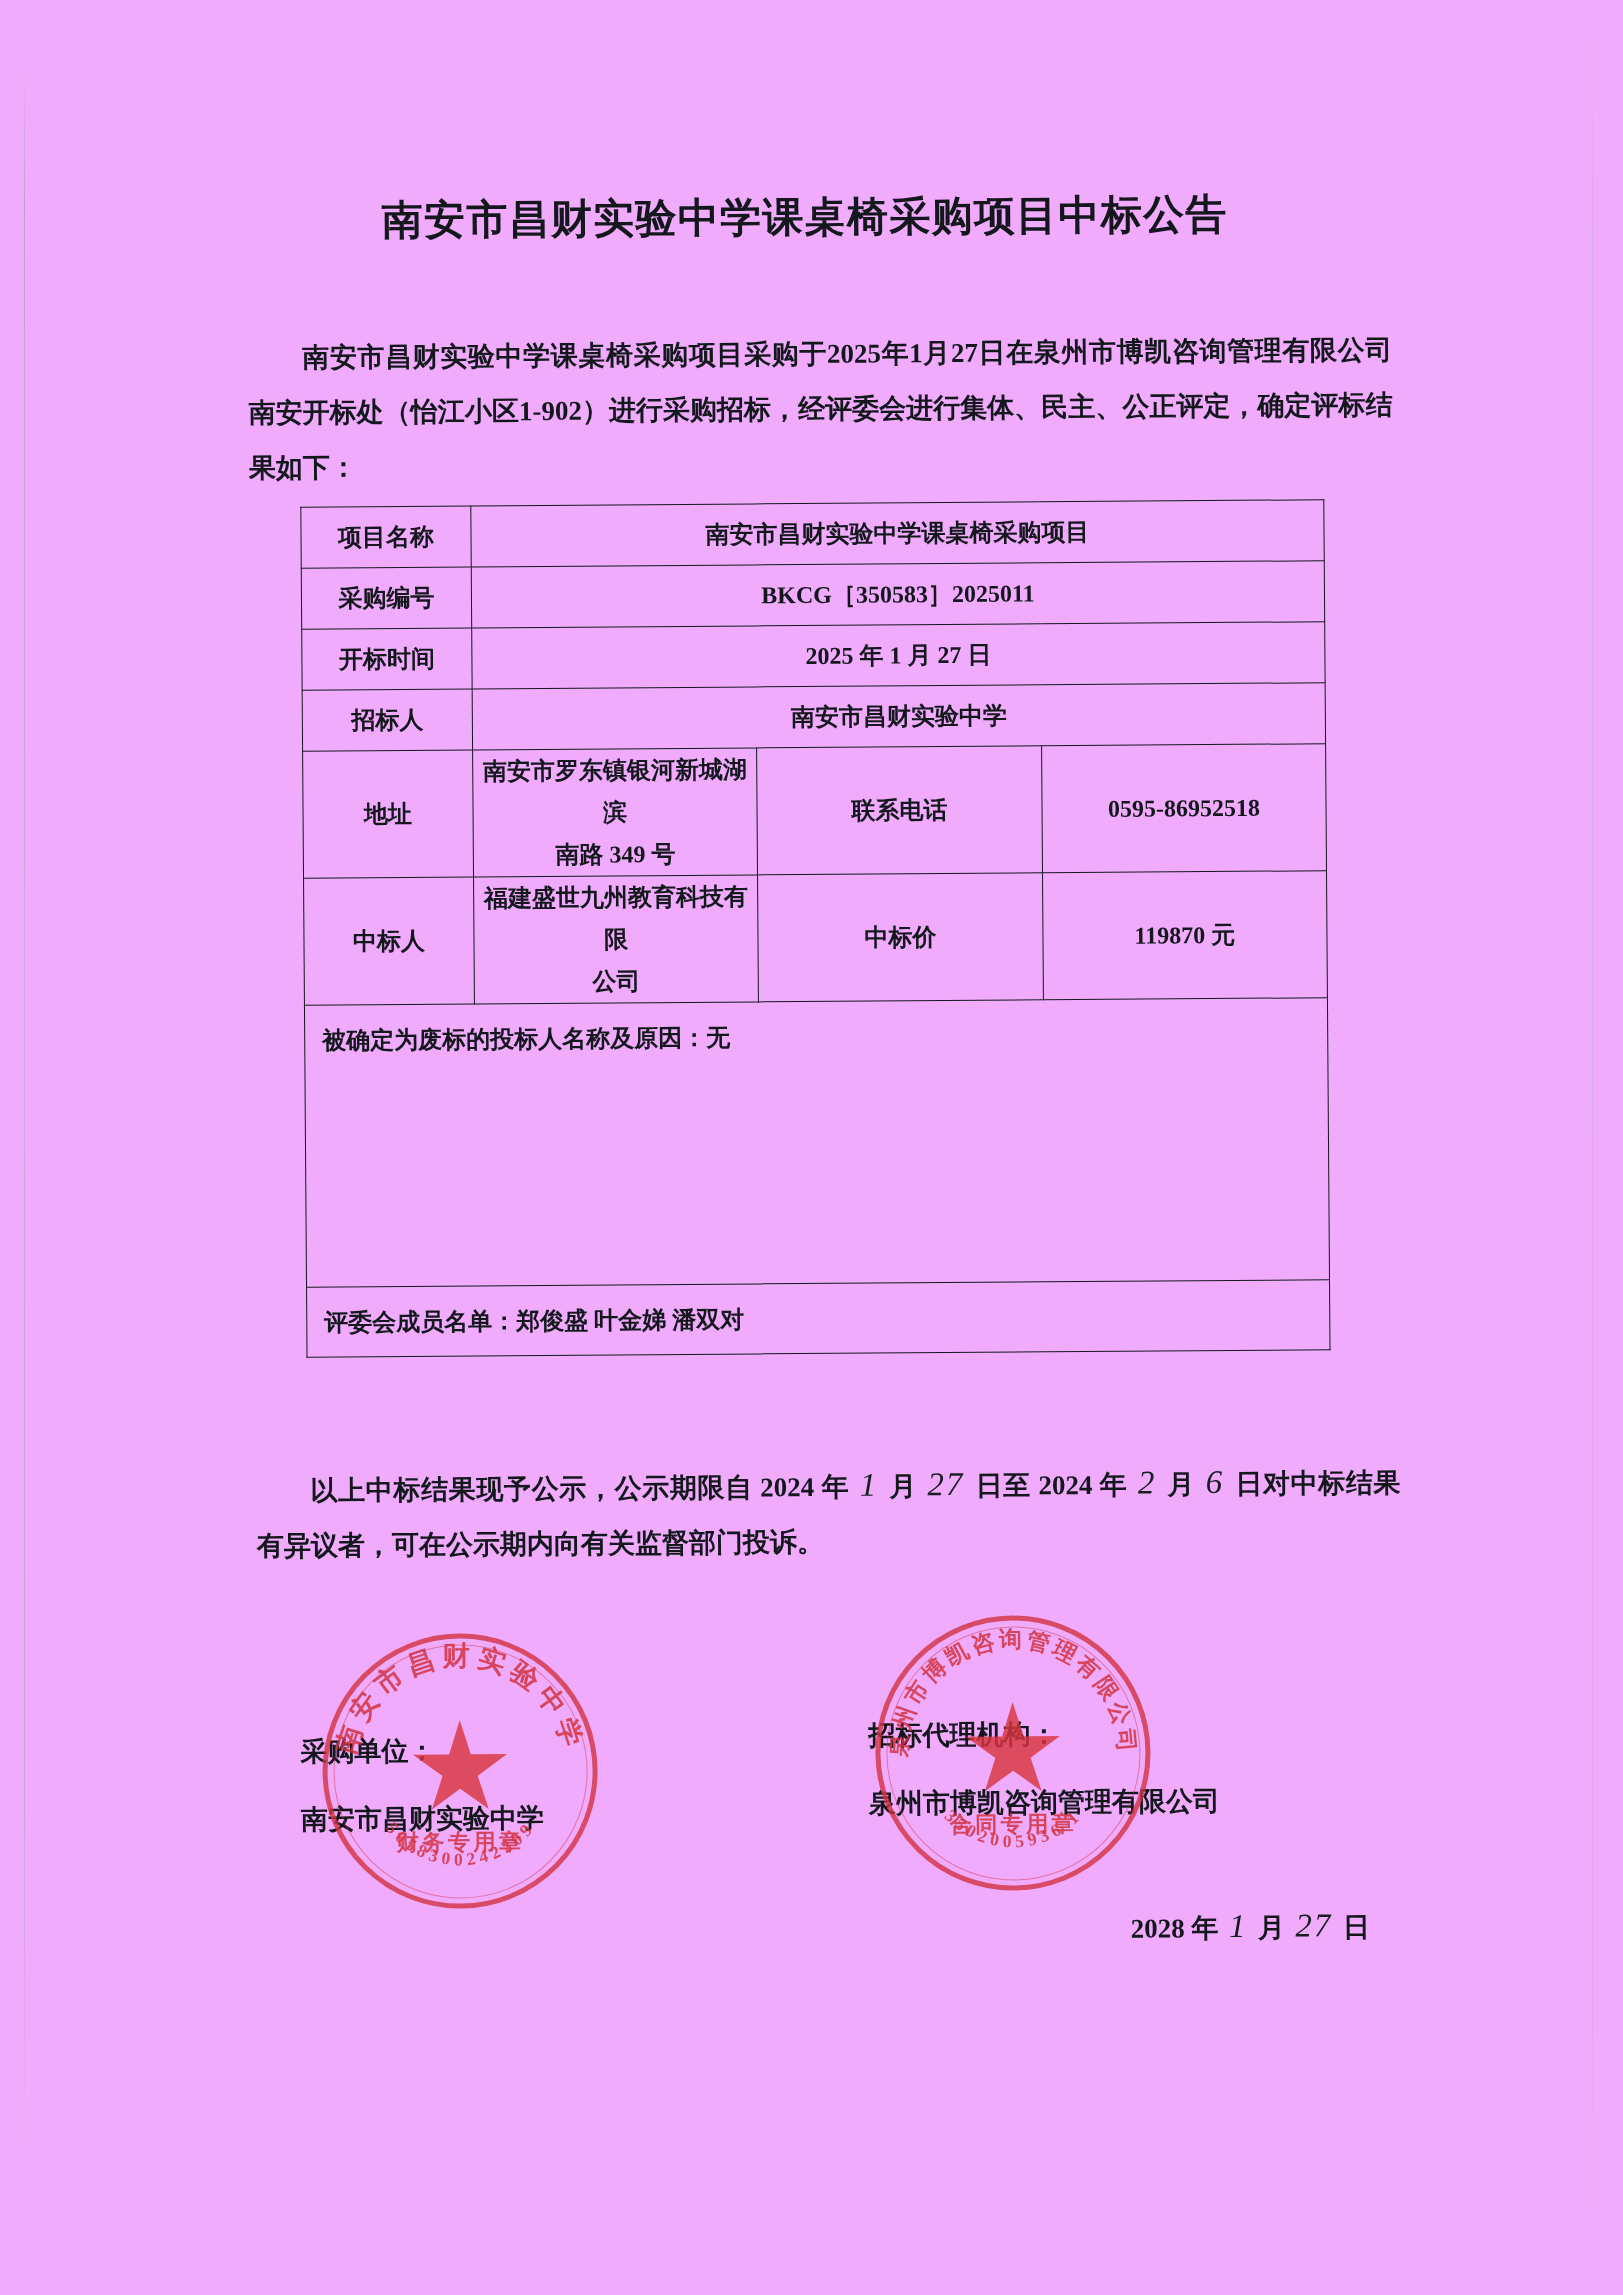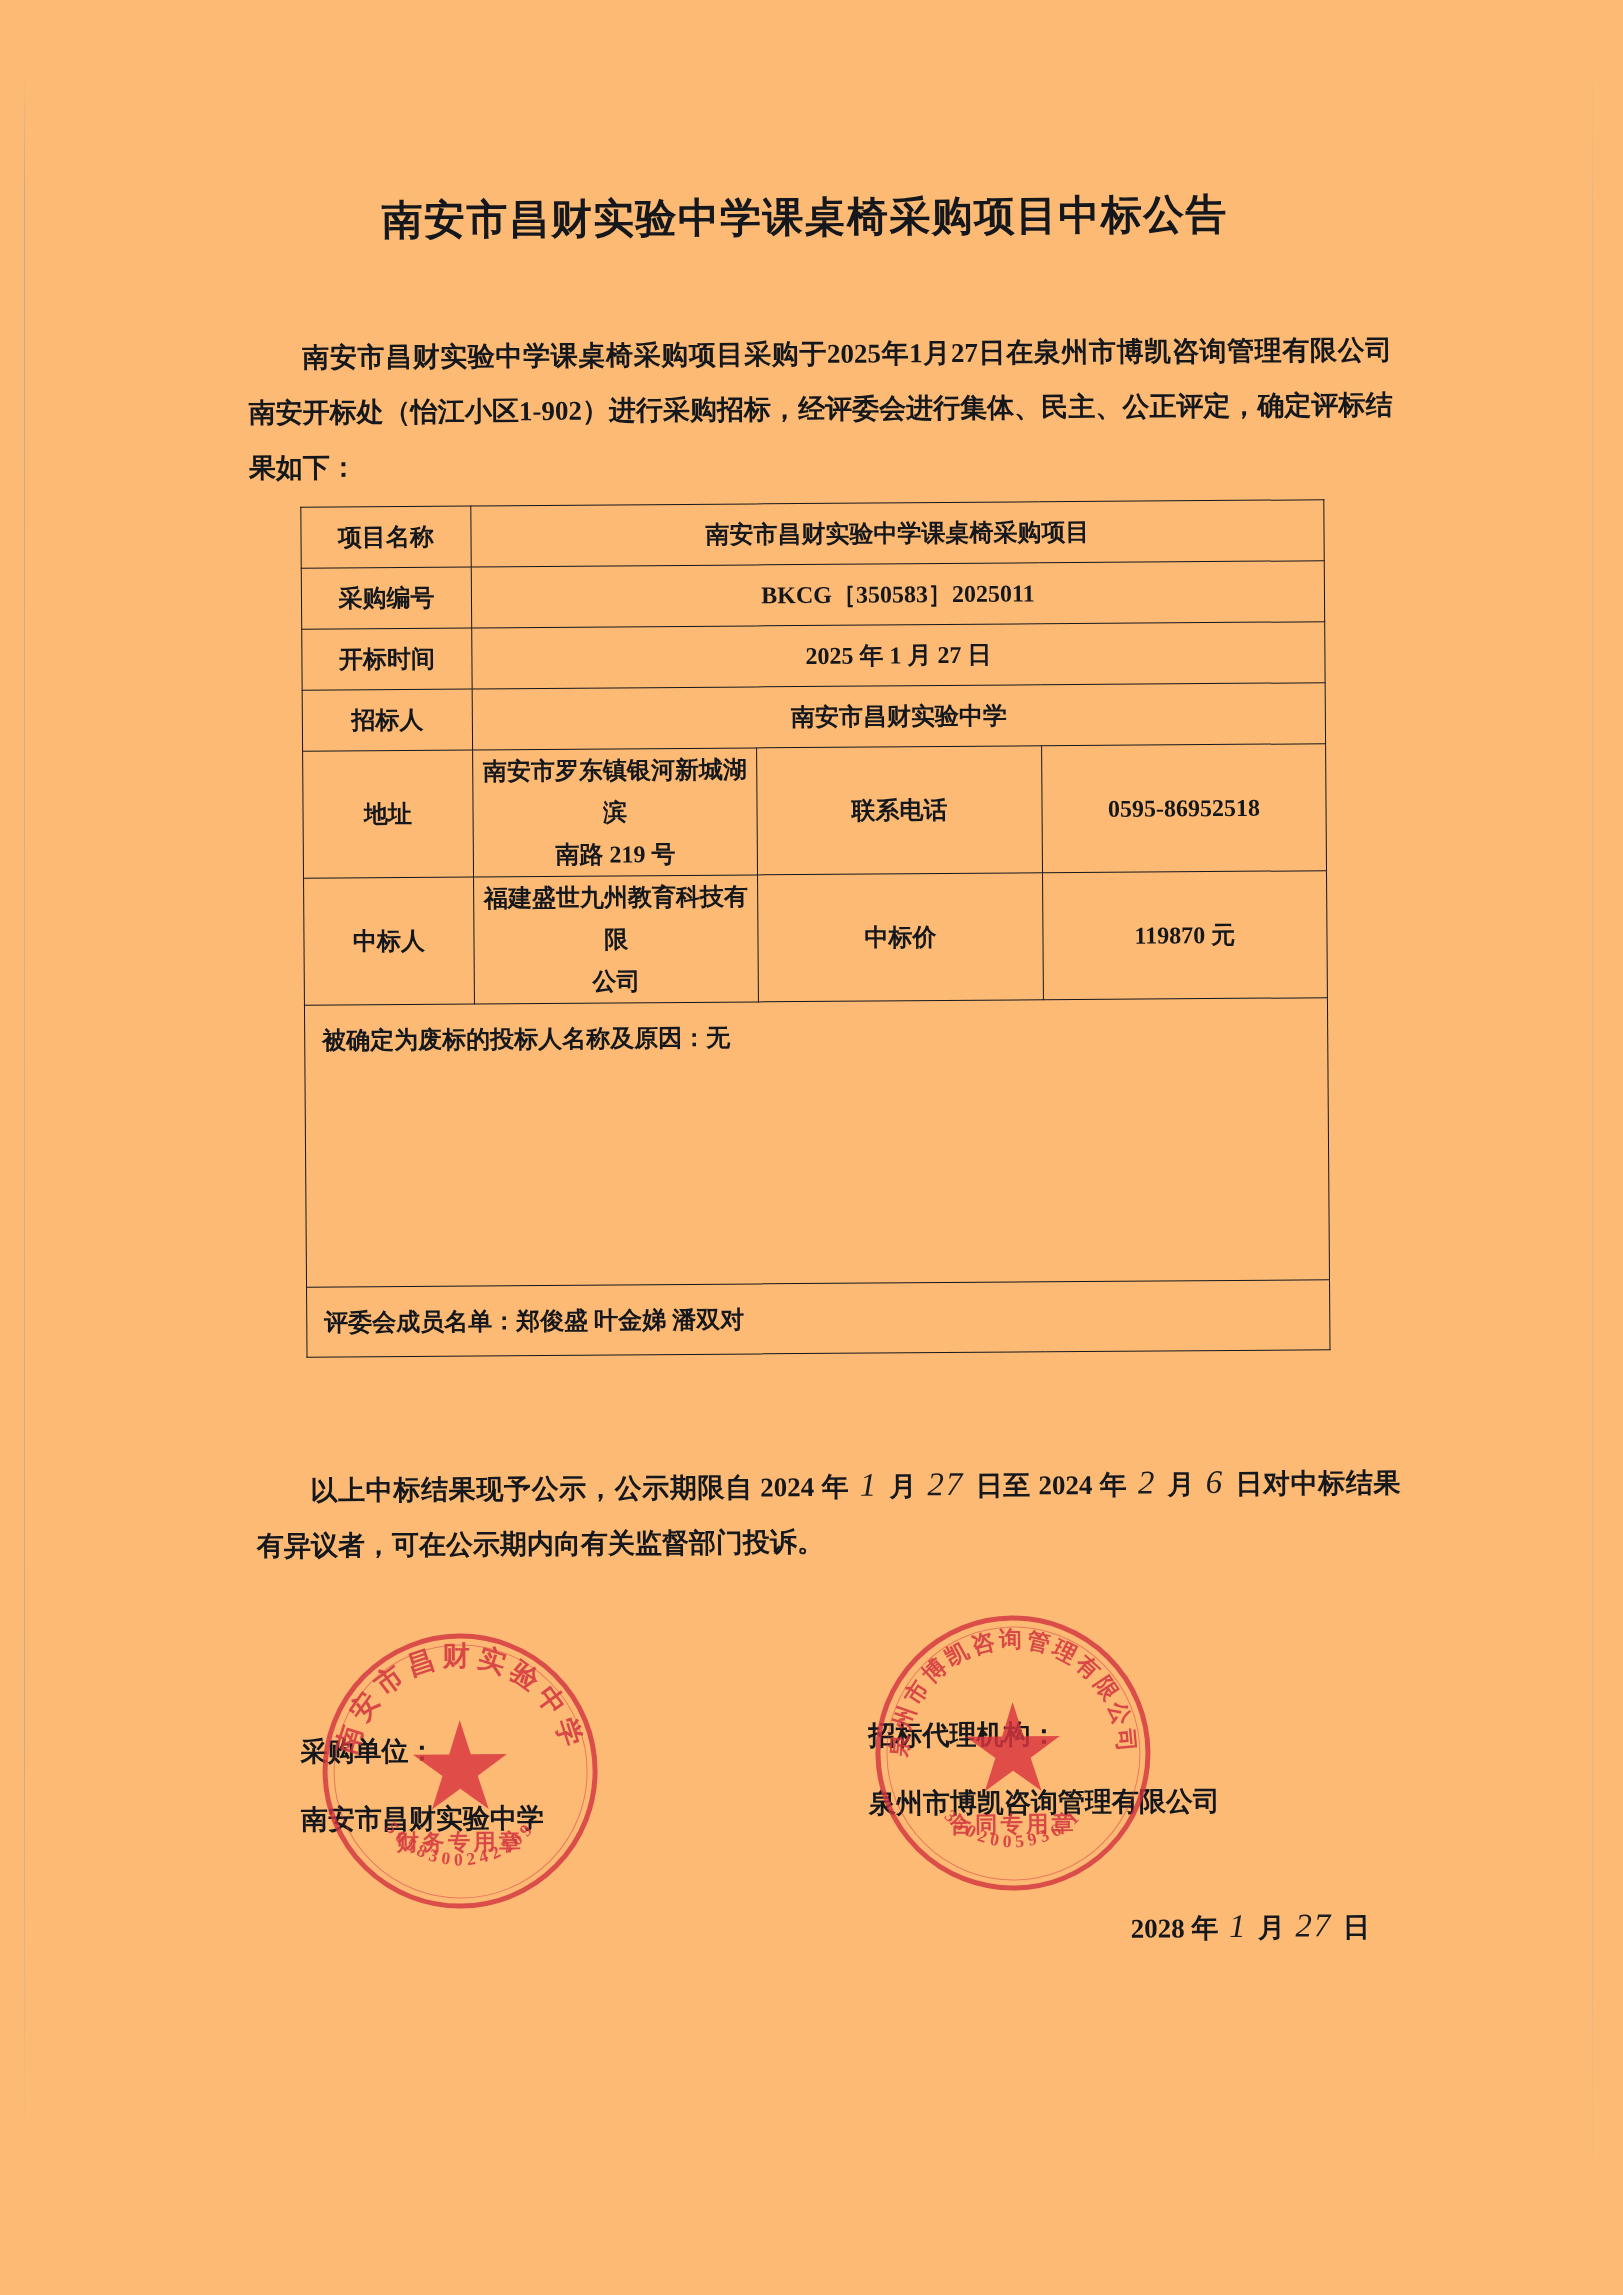--- a/index.html
+++ b/index.html
@@ -9,21 +9,21 @@
   }
   body {
     font-family: "Liberation Serif", "DejaVu Serif", serif;
     color: #111418;
   }
 
   #page {
     position: relative;
     width: 1623px;
     height: 2295px;
-    background: #fdba74;
+    background: #f0abfc;
     overflow: hidden;
   }
 
   
   .scan-edge {
     position: absolute;
     left: 23.6px;
     top: 72px;
     width: 1.3px;
     height: 2081px;
@@ -218,21 +218,21 @@
         </tr>
         <tr class="row-4">
           <td class="lbl">招标人</td>
           <td colspan="3">南安市昌财实验中学</td>
         </tr>
 
         <tr class="row-addr">
           <td class="lbl">地址</td>
           <td class="cell-2line">
             <span>南安市罗东镇银河新城湖滨</span><br>
-            <span>南路 219 号</span>
+            <span>南路 349 号</span>
           </td>
           <td class="mid-lbl">联系电话</td>
           <td>0595-86952518</td>
         </tr>
 
         <tr class="row-win">
           <td class="lbl">中标人</td>
           <td class="cell-2line">
             <span>福建盛世九州教育科技有限</span><br>
             <span>公司</span>

